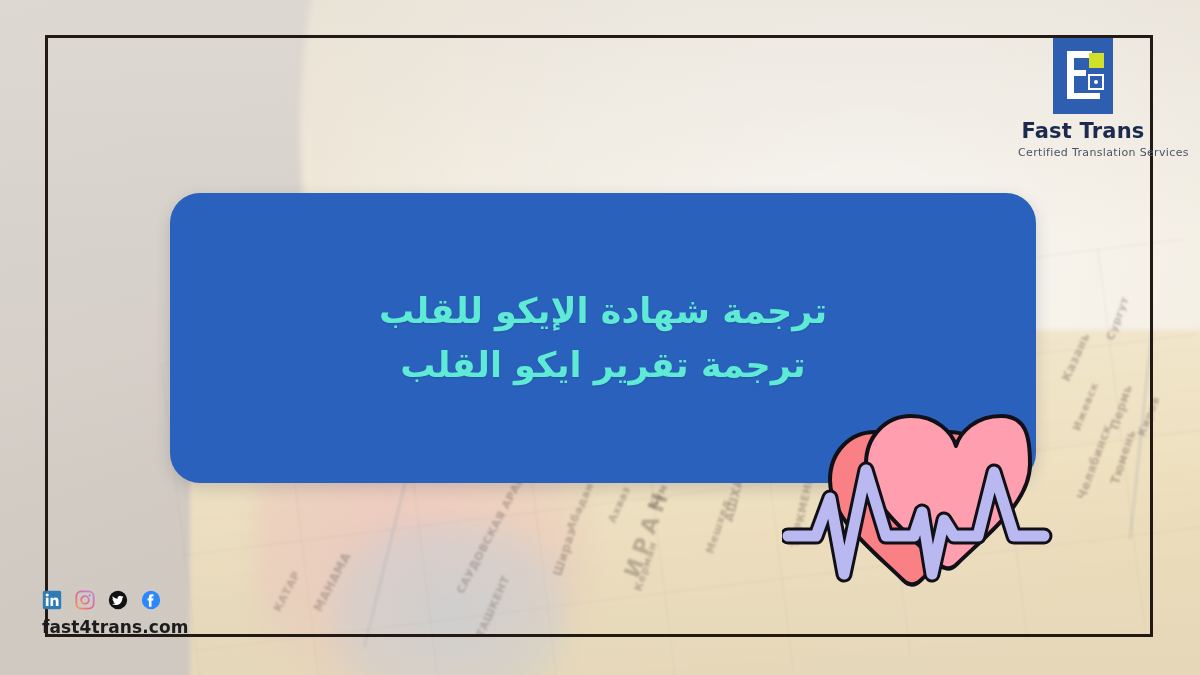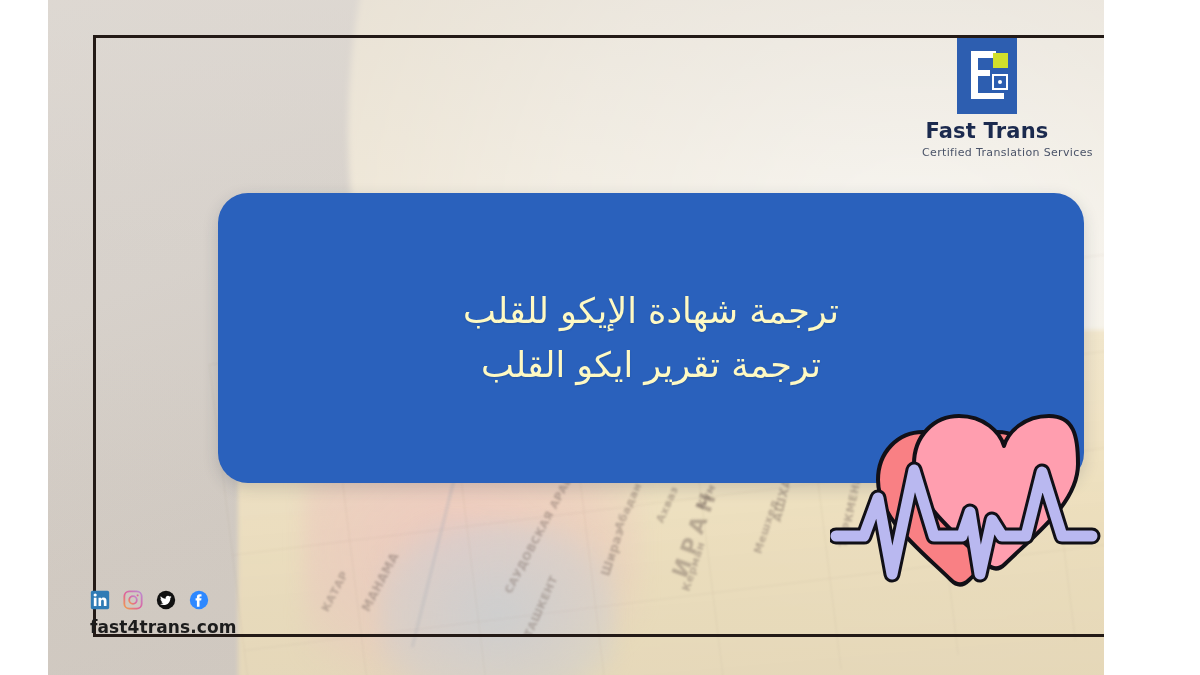--- a/index.html
+++ b/index.html
@@ -7,25 +7,24 @@
     margin: 0;
     padding: 0;
     background: #ffffff;
   }
   body {
     font-family: "DejaVu Sans", "Liberation Sans", sans-serif;
   }
 
   .canvas {
     position: relative;
-    width: 1056px;
+    width: 1200px;
     height: 675px;
     overflow: hidden;
     background: #cfc9c4;
-    margin-left: 48px;
   }
 
   
   .bg-layer {
     position: absolute;
     inset: 0;
     overflow: hidden;
   }
   
   .bg-base {
@@ -213,23 +212,23 @@
     background: #2a61bc;
     border-radius: 30px;
     display: flex;
     align-items: center;
     justify-content: center;
     box-shadow: 0 5px 16px rgba(40,50,70,0.18);
   }
   .title-text {
     direction: rtl;
     text-align: center;
-    color: #fef9c3;
-    font-family: "DejaVu Sans", "Liberation Sans", sans-serif;
-    font-weight: normal;
+    color: #5eead4;
+    font-family: "DejaVu Sans", "Liberation Sans", sans-serif;
+    font-weight: bold;
     font-size: 35px;
     line-height: 1.55;
     padding: 0 40px;
     text-shadow: 0 1px 2px rgba(0,0,0,0.12);
   }
   .title-line { display: block; }
 
   
   .heart-art {
     position: absolute;

